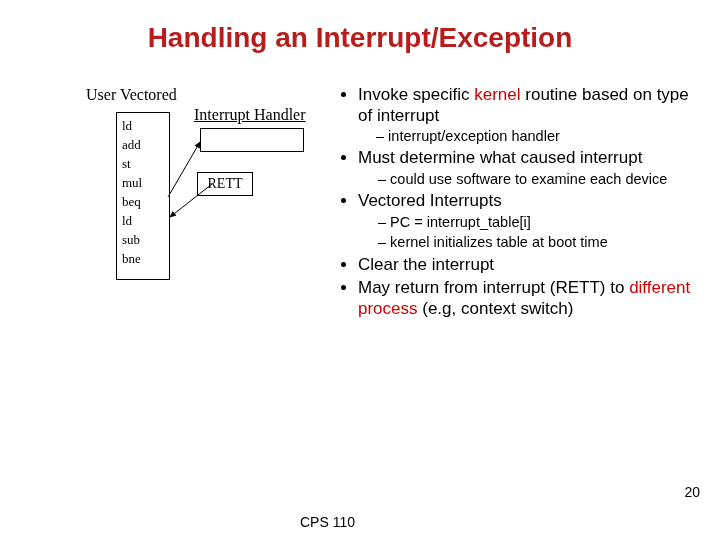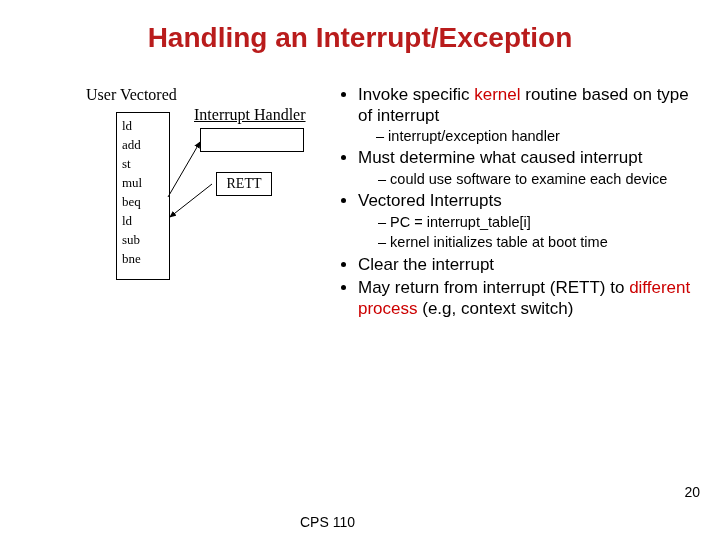--- a/index.html
+++ b/index.html
@@ -60,21 +60,21 @@
   .ih-box {
     position: absolute;
     left: 200px;
     top: 128px;
     width: 102px;
     height: 22px;
     border: 1px solid #000;
   }
   .rett-box {
     position: absolute;
-    left: 216px;
+    left: 197px;
     top: 172px;
     width: 54px;
     height: 22px;
     border: 1px solid #000;
     font-family: "Times New Roman", serif;
     font-size: 14px;
     text-align: center;
     line-height: 22px;
   }
   .svg-arrows {

